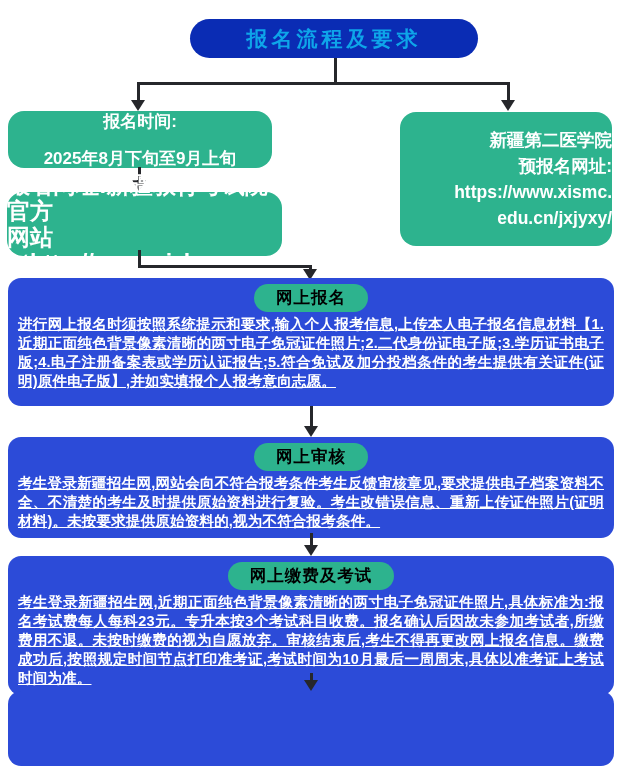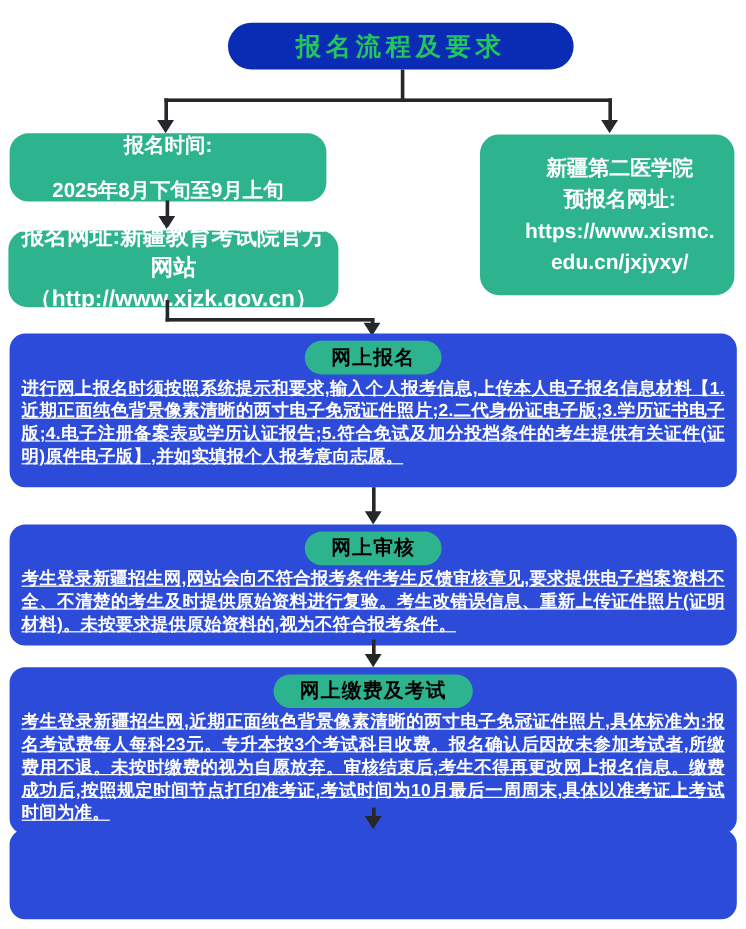--- a/index.html
+++ b/index.html
@@ -6,33 +6,33 @@
   body{
     width:622px;height:774px;position:relative;background:#ffffff;
     font-family:"Liberation Sans","DejaVu Sans",sans-serif;font-weight:bold;
     overflow:hidden;
   }
   .stage{position:absolute;inset:0;}
 
   
   .title-pill{
     position:absolute;left:190px;top:19px;width:288px;height:39px;
-    background:#0a2cb4;border-radius:22px;color:#22c55e;
+    background:#0a2cb4;border-radius:22px;color:#0ea5e9;
     display:flex;align-items:center;justify-content:center;
     font-size:21px;letter-spacing:4px;
   }
 
   
   .green-box{
     position:absolute;background:#2db38e;border-radius:16px;color:#fff;
     display:flex;flex-direction:column;justify-content:center;
   }
   .gb-time{left:8px;top:111px;width:264px;height:57px;text-align:center;font-size:17px;line-height:25px;gap:12px;}
-  .gb-site{left:7px;top:192px;width:275px;height:64px;text-align:center;font-size:19px;line-height:26px;}
-  .gb-prereg{left:400px;top:112px;width:212px;height:134px;padding-left:21px;box-sizing:border-box;text-align:center;font-size:17.5px;line-height:26px;}
+  .gb-site{left:7px;top:192px;width:275px;height:64px;text-align:left;font-size:23px;line-height:26px;}
+  .gb-prereg{left:400px;top:112px;width:212px;height:134px;padding-left:21px;box-sizing:border-box;text-align:right;font-size:17.5px;line-height:26px;}
 
   
   .step-box{
     position:absolute;left:8px;width:606px;background:#2c4bd8;border-radius:13px;
     color:#fff;box-sizing:border-box;
   }
   .pill-row{text-align:center;margin-top:6px;}
   .step-pill{
     display:inline-flex;align-items:center;justify-content:center;
     background:#2db38e;color:#000000;border-radius:15px;height:28px;

